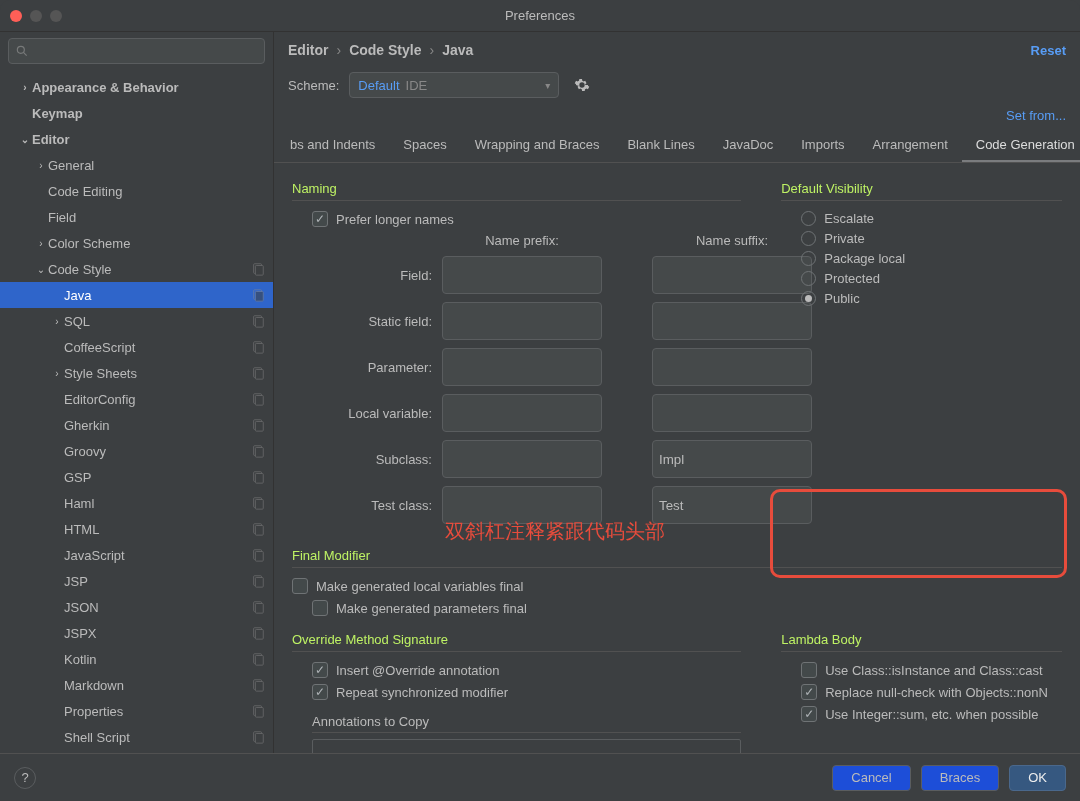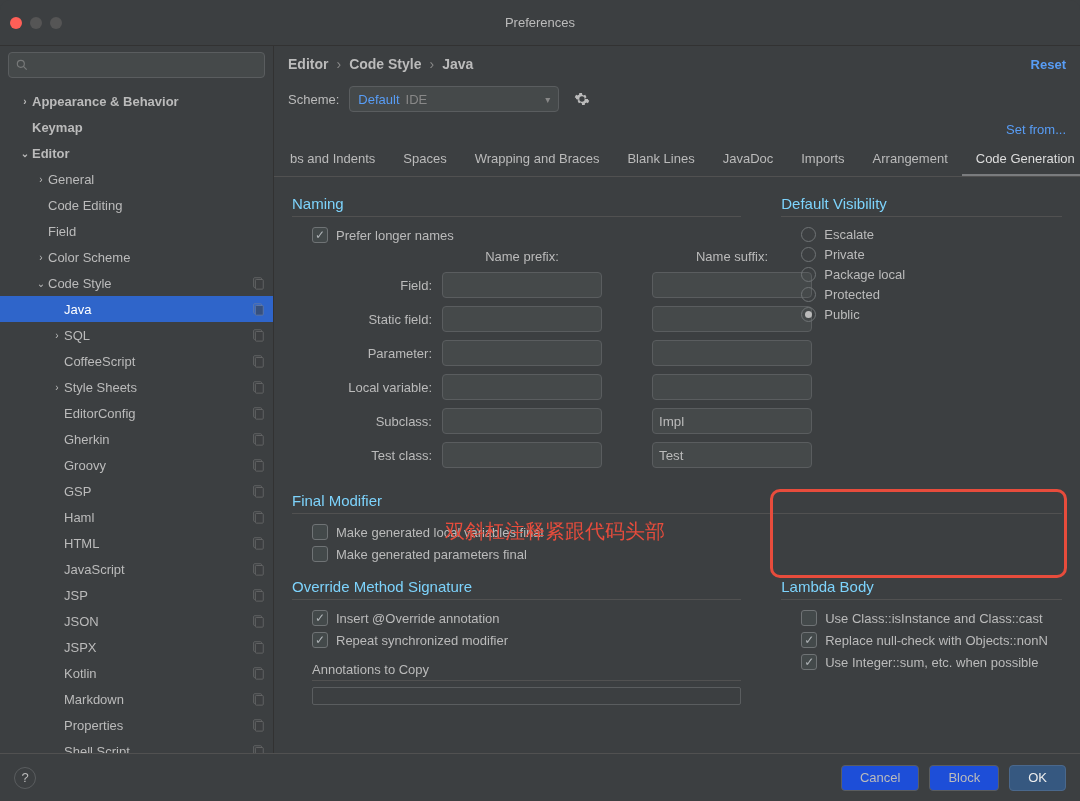--- a/index.html
+++ b/index.html
@@ -1,20 +1,20 @@
 <!DOCTYPE html>
 <html><head>
 <meta charset="utf-8">
 <style>
 * { box-sizing: border-box; margin: 0; padding: 0; font-family: -apple-system, "Segoe UI", sans-serif; }
 body { background: #3c3f41; color: #bbbbbb; font-size: 13px; width: 1080px; height: 801px; overflow: hidden; position: relative; }
 .window { width: 1080px; height: 801px; display: flex; flex-direction: column; border-radius: 10px; overflow: hidden; }
 
 
-.titlebar { height: 46px; background: #3c3f41; display: flex; align-items: center; padding: 0 10px; position: relative; border-bottom: 1px solid #323232; }
+.titlebar { height: 32px; background: #3c3f41; display: flex; align-items: center; padding: 0 10px; position: relative; border-bottom: 1px solid #323232; }
 .traffic { display: flex; gap: 8px; }
 .dot { width: 12px; height: 12px; border-radius: 50%; }
 .dot.red { background: #ff5f57; }
 .dot.yellow { background: #555; }
 .dot.green { background: #555; }
 .title { position: absolute; left: 50%; transform: translateX(-50%); color: #bbb; font-size: 13px; }
 
 .body { display: flex; flex: 1; min-height: 0; }
 
 
@@ -49,36 +49,36 @@
 .setfrom { color: #589df6; cursor: pointer; }
 
 .tabs { display: flex; border-bottom: 1px solid #515151; padding: 0 2px; overflow: hidden; }
 .tab { padding: 8px 14px; color: #bbb; cursor: pointer; white-space: nowrap; font-size: 13px; }
 .tab.active { border-bottom: 3px solid #7a7c7e; color: #ddd; margin-bottom: -1px; }
 
 .content { flex: 1; overflow-y: auto; padding: 12px 18px 0 18px; }
 
 .section-row { display: flex; gap: 40px; }
 .section { flex: 1; min-width: 0; }
-.section-title { color: #7dd3fc; margin: 6px 0 10px; font-size: 15px; border-bottom: 1px solid #515151; padding-bottom: 4px; }
+.section-title { color: #bef264; margin: 6px 0 10px; font-size: 13px; border-bottom: 1px solid #515151; padding-bottom: 4px; }
 
 .chk { display: flex; align-items: center; gap: 8px; margin: 6px 0; color: #bbb; cursor: pointer; }
 .chk .box { width: 16px; height: 16px; border: 1px solid #6f7375; border-radius: 3px; display: flex; align-items: center; justify-content: center; background: #43494a; flex-shrink: 0; }
 .chk.checked .box { background: #43494a; }
 .chk.checked .box::after { content: "✓"; color: #aeb3b6; font-size: 12px; line-height: 1; }
 .chk.highlight .box { border: 2px solid #589df6; }
 
 .radio { display: flex; align-items: center; gap: 8px; margin: 5px 0 5px 20px; cursor: pointer; }
 .radio .circ { width: 15px; height: 15px; border: 1px solid #6f7375; border-radius: 50%; position: relative; }
 .radio.sel .circ::after { content: ""; position: absolute; inset: 3px; background: #bbb; border-radius: 50%; }
 
 .grid-names { display: grid; grid-template-columns: 130px 160px 30px 160px; gap: 8px 10px; align-items: center; margin-top: 6px; }
 .grid-names .hdr { text-align: center; color: #bbb; }
 .grid-names .rlabel { text-align: right; color: #bbb; }
-.txt { height: 26px; background: #45494a; border: 1px solid #5a5d5f; border-radius: 4px; color: #bbb; padding: 0 6px; width: 100%; }
+.txt { height: 38px; background: #45494a; border: 1px solid #5a5d5f; border-radius: 4px; color: #bbb; padding: 0 6px; width: 100%; }
 
 .subsec { margin-top: 14px; }
 .subsec-title { color: #bbb; margin-bottom: 6px; border-bottom: 1px solid #515151; padding-bottom: 3px; }
 
 .annot-box { border: 1px solid #5a5d5f; border-radius: 2px; height: 18px; margin-top: 2px; }
 
 .highlight-callout { position: absolute; border: 3px solid #e74c3c; border-radius: 10px; pointer-events: none; }
 .chinese-label { position: absolute; color: #e74c3c; font-size: 20px; font-weight: 500; pointer-events: none; }
 
 
@@ -401,21 +401,21 @@
                   <span class="circ"></span>
                   <span>Public</span>
                 </label>
               </div>
           </div>
         </div>
 
         <div class="section-row" style="margin-top:18px;">
           <div class="section" style="flex:1.6">
             <div class="section-title">Final Modifier</div>
-            <label class="chk" style="margin-left:20px;">
+            <label class="chk" style="">
               <span class="box"></span>
                 <span>Make generated local variables final</span>
             </label>
             <label class="chk" style="margin-left:20px;">
               <span class="box"></span>
                 <span>Make generated parameters final</span>
             </label>
           </div>
         </div>
 
@@ -455,21 +455,21 @@
     </div>
   </div>
 
   <div class="footer">
     <div class="help-btn">?</div>
     <div class="spacer"></div>
     <div class="btn">
         <span>Cancel</span>
       </div>
     <div class="btn">
-        <span>Block</span>
+        <span>Braces</span>
       </div>
     <div class="btn primary">
         <span>OK</span>
       </div>
   </div>
 </div>
 
 <div class="highlight-callout" style="left:770px; top:489px; width:297px; height:89px;"></div>
 <div class="chinese-label" style="left:445px; top:486px;margin-top:32px;">双斜杠注释紧跟代码头部</div>
 

